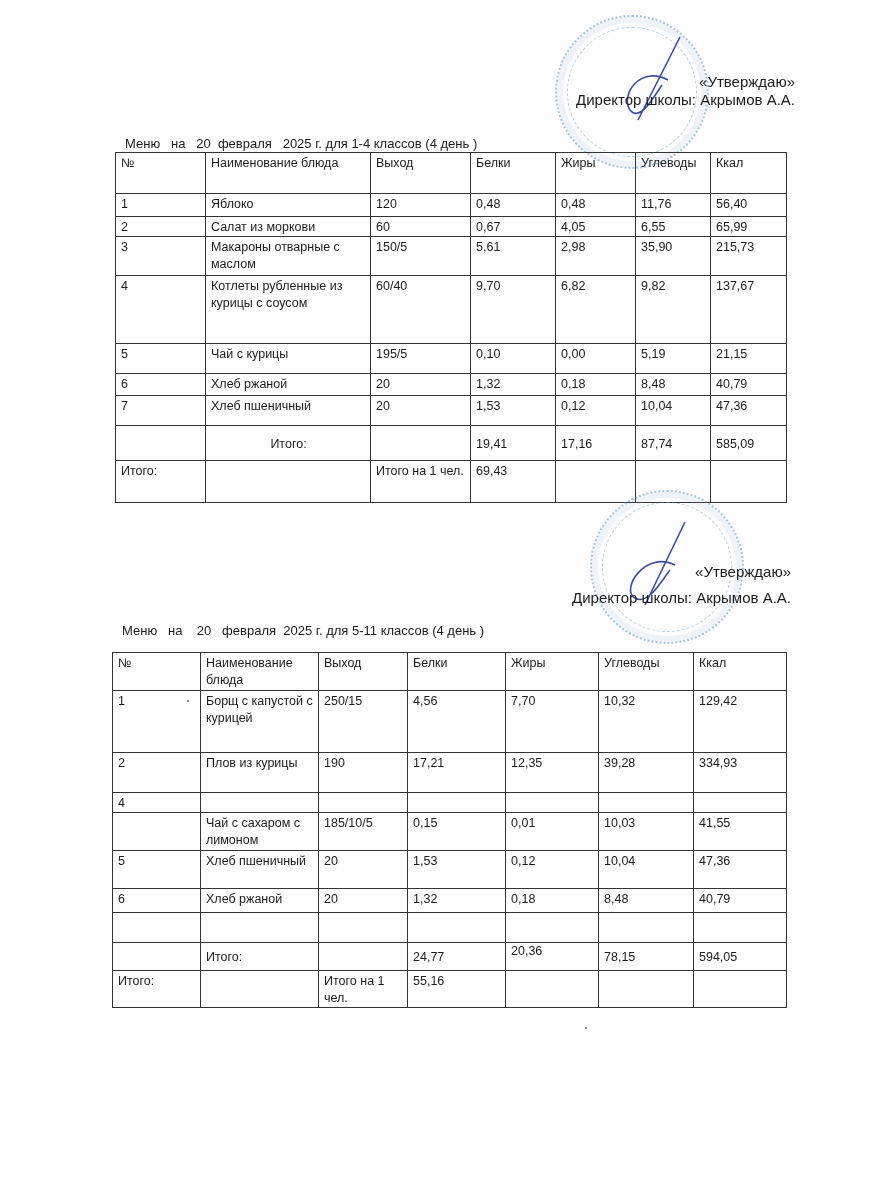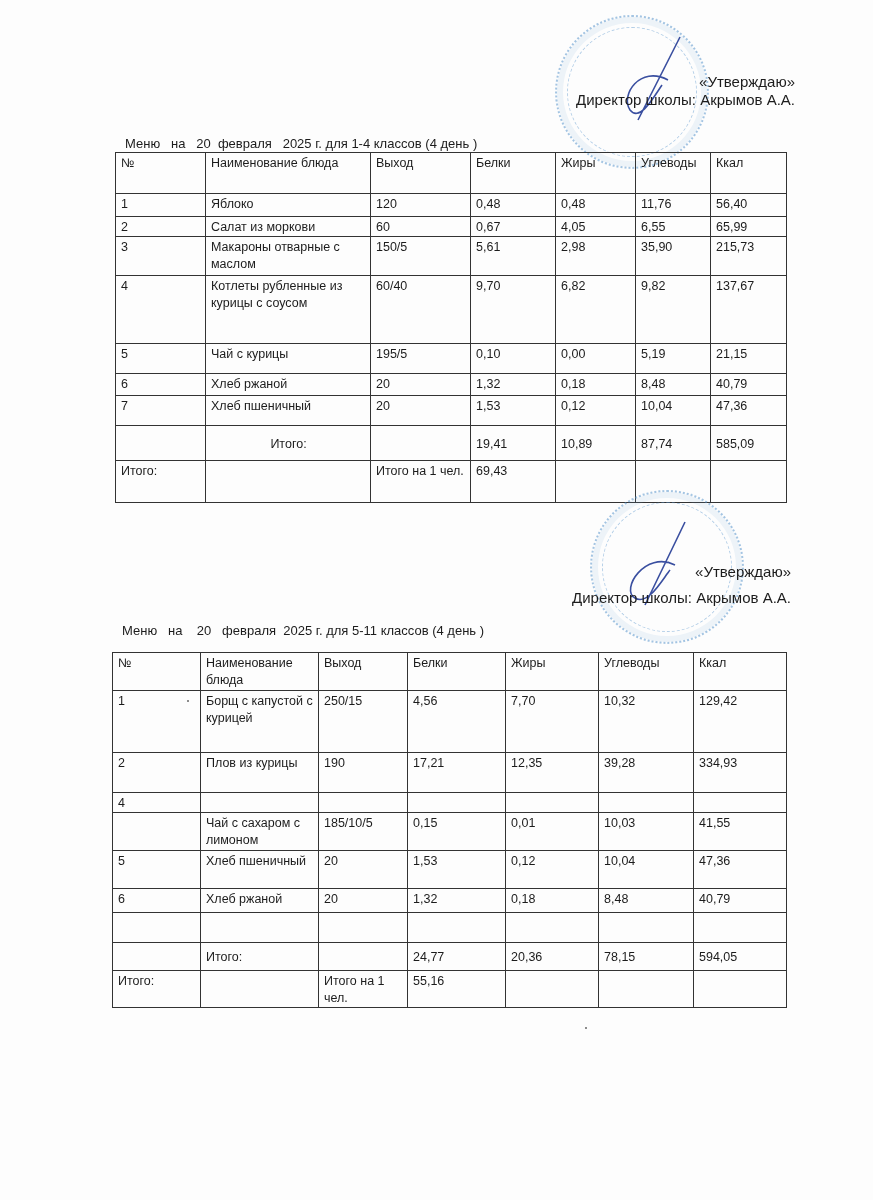--- a/index.html
+++ b/index.html
@@ -122,21 +122,21 @@
         <td>1,53</td>
         <td>0,12</td>
         <td>10,04</td>
         <td>47,36</td>
   </tr>
   <tr style="height:35px">
     <td style="padding-top:10px"></td>
     <td class="center" style="padding-top:10px">Итого:</td>
     <td></td>
     <td style="padding-top:10px">19,41</td>
-    <td style="padding-top:10px">10,89</td>
+    <td style="padding-top:10px">17,16</td>
     <td style="padding-top:10px">87,74</td>
     <td style="padding-top:10px">585,09</td>
   </tr>
   <tr style="height:42px">
     <td>Итого:</td>
     <td></td>
     <td>Итого на 1 чел.</td>
     <td>69,43</td>
     <td></td>
         <td></td>
@@ -236,21 +236,21 @@
         <td></td>
         <td></td>
         <td></td>
         <td></td>
   </tr>
   <tr style="height:28px">
     <td></td>
     <td style="padding-top:6px">Итого:</td>
     <td></td>
     <td style="padding-top:6px">24,77</td>
-    <td style="padding-top:6px">20,36</td>
+    <td style="padding-top:0">20,36</td>
     <td style="padding-top:6px">78,15</td>
     <td style="padding-top:6px">594,05</td>
   </tr>
   <tr style="height:34px">
     <td>Итого:</td>
     <td></td>
     <td>Итого на 1 чел.</td>
     <td>55,16</td>
     <td></td>
         <td></td>

